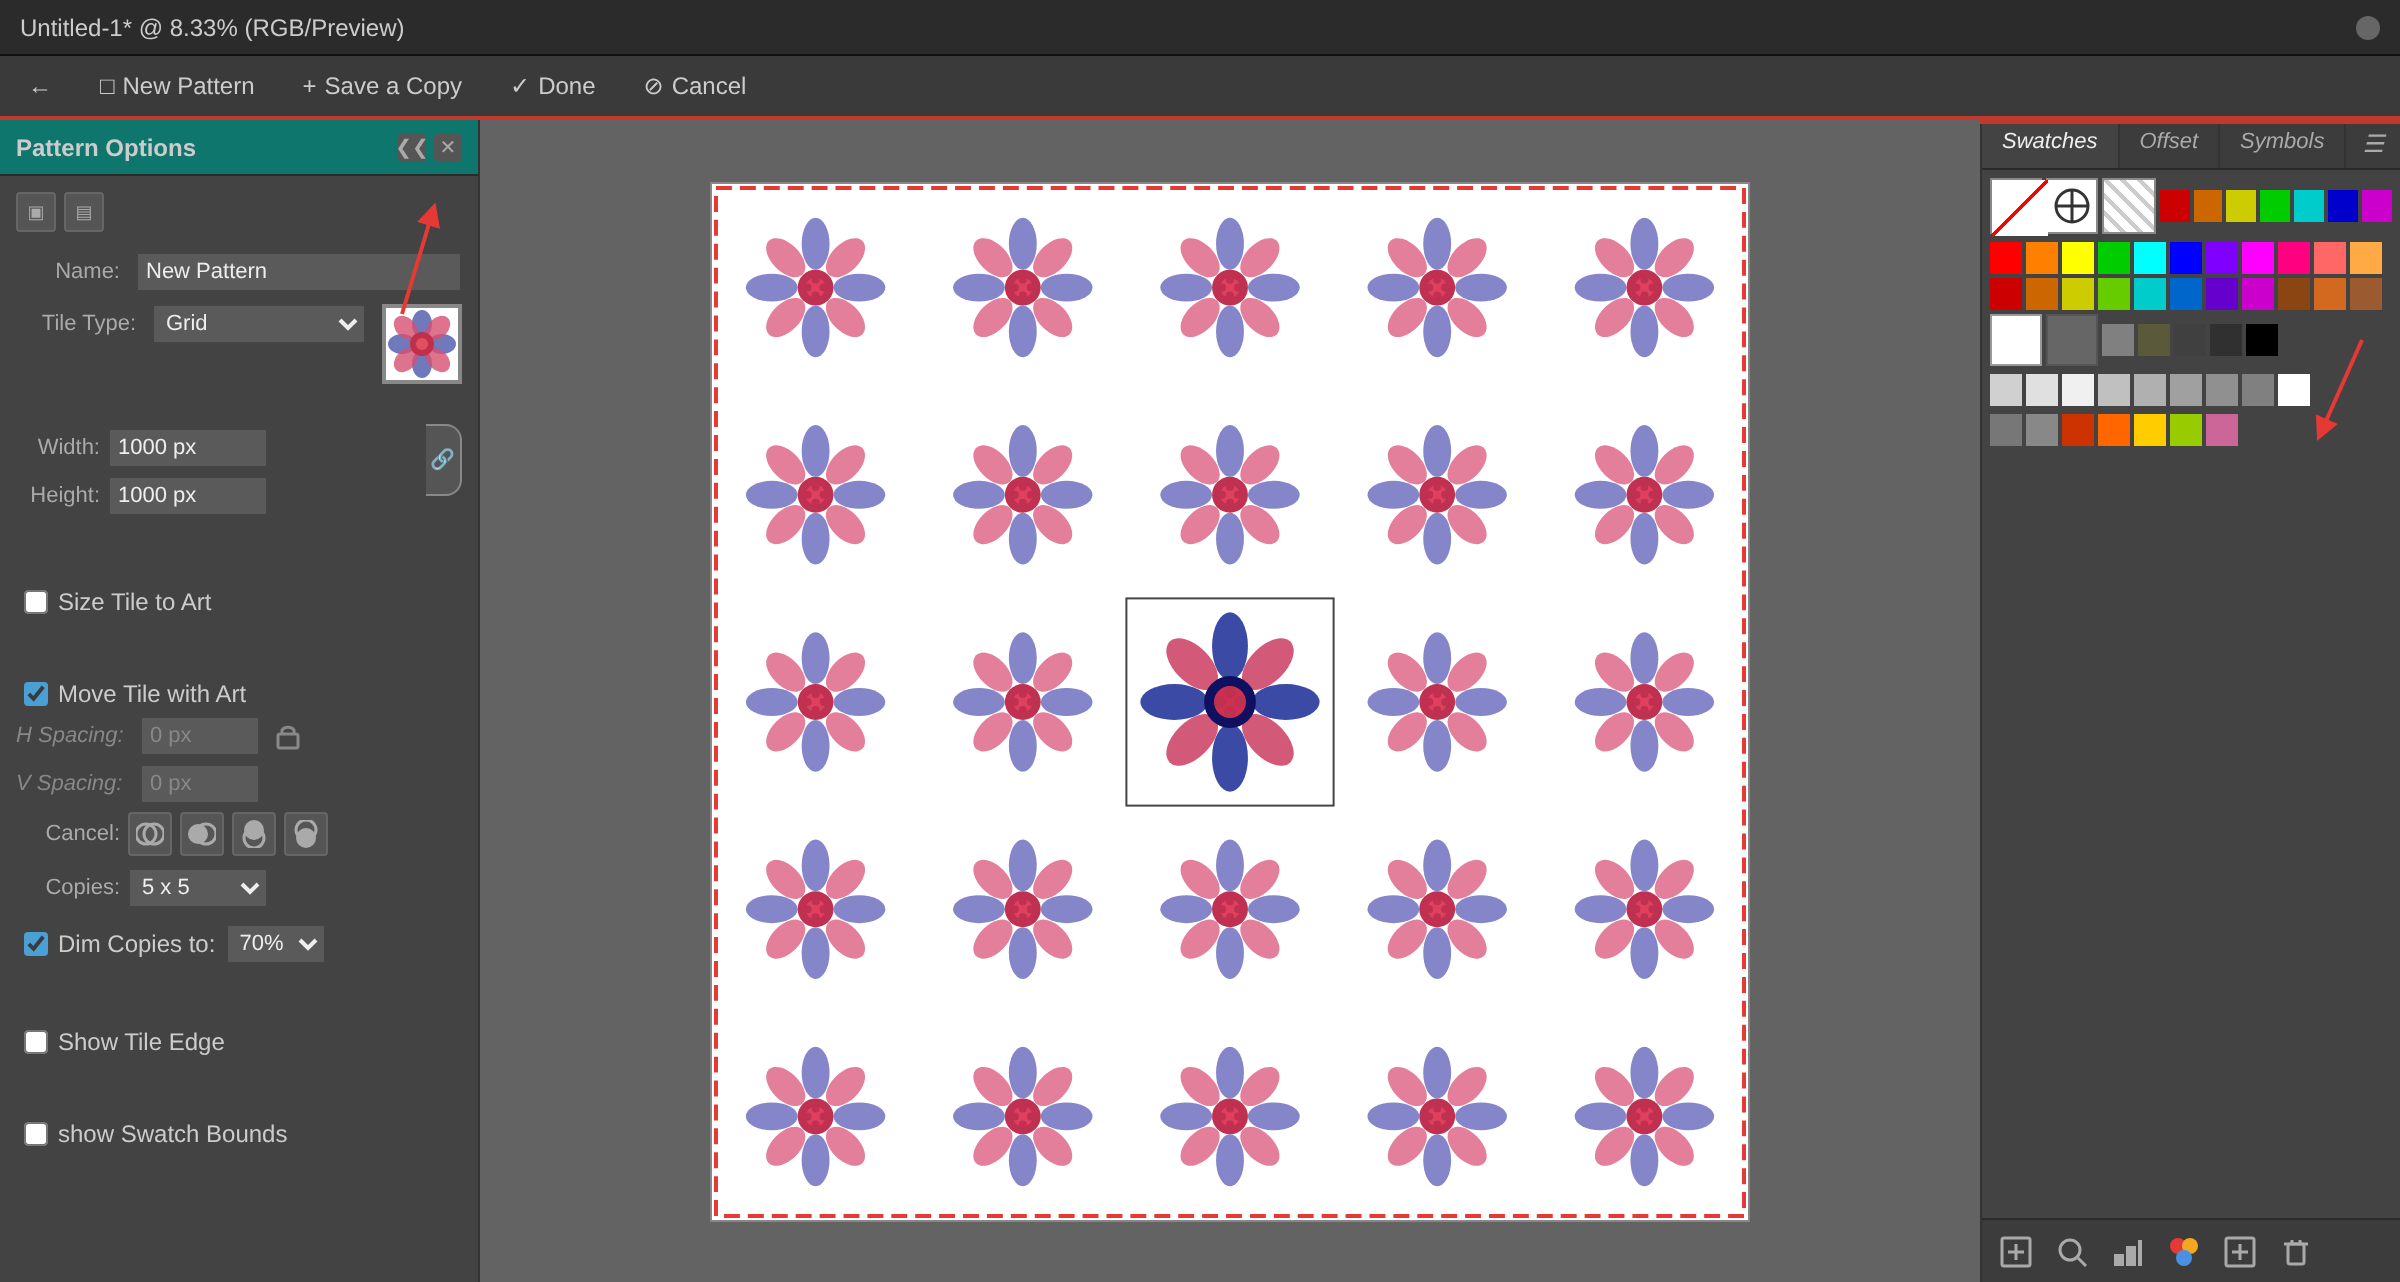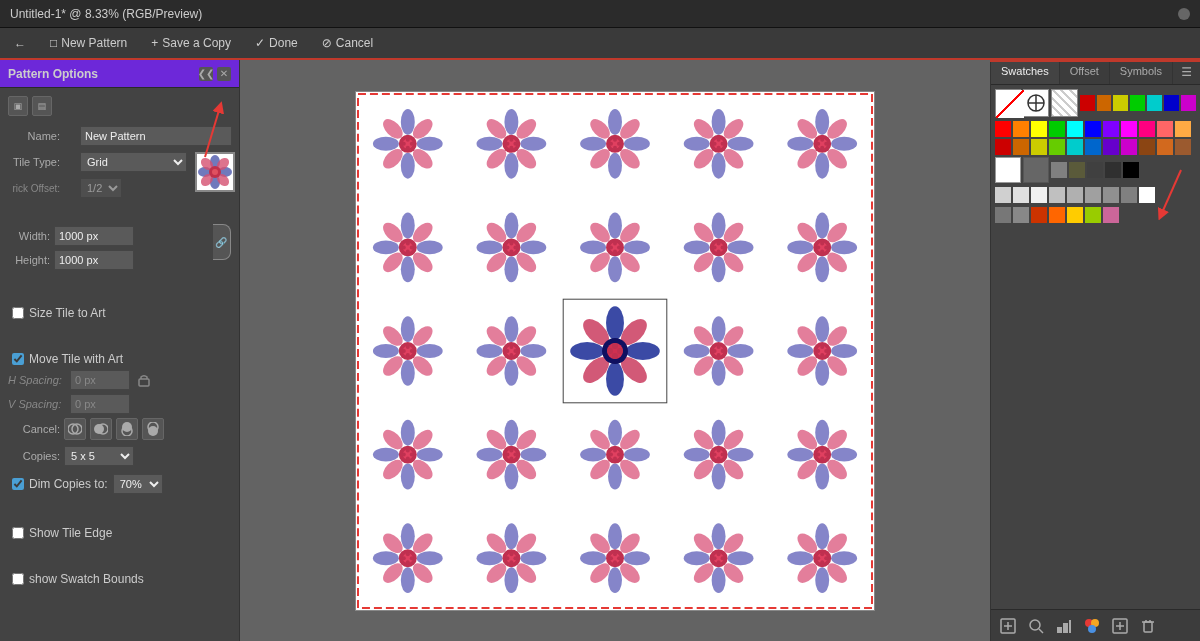--- a/index.html
+++ b/index.html
@@ -71,21 +71,21 @@
     
     .left-panel {
       width: 240px;
       background: #434343;
       border-right: 1px solid #333;
       flex-shrink: 0;
       position: relative;
     }
     .panel-header {
       height: 28px;
-      background: #6d28d9;
+      background: #0f766e;
       display: flex;
       align-items: center;
       padding: 0 8px;
       border-bottom: 1px solid #2a2a2a;
       justify-content: space-between;
     }
     .panel-title {
       color: #ccc;
       font-size: 12px;
       font-weight: bold;
@@ -118,21 +118,22 @@
       cursor: pointer;
       display: flex; align-items: center; justify-content: center;
       font-size: 9px; color: #aaa;
     }
 
     
     .form-row {
       display: flex;
       align-items: center;
       margin-bottom: 6px;
-      gap: 20px;
+      gap: 8px;
+      justify-content: flex-end;
     }
     .form-label {
       color: #aaa;
       font-size: 11px;
       min-width: 52px;
       text-align: right;
     }
     .form-input {
       background: #5a5a5a;
       border: 1px solid #444;
@@ -252,20 +253,21 @@
       background: #434343;
       border-left: 1px solid #333;
       flex-shrink: 0;
       display: flex;
       flex-direction: column;
     }
     .right-panel-tabs {
       display: flex;
       background: #3c3c3c;
       border-bottom: 1px solid #2a2a2a;
+      font-style: italic;
     }
     .rpanel-tab {
       padding: 5px 10px;
       font-size: 11px;
       color: #aaa;
       cursor: pointer;
       border-right: 1px solid #333;
     }
     .rpanel-tab.active {
       background: #434343;
@@ -370,26 +372,20 @@
           <div class="form-row">
             <span class="form-label">Tile Type:</span>
             <select class="form-select">
               <option>Grid</option>
               <option>Brick by Row</option>
               <option>Brick by Column</option>
               <option>Hex by Row</option>
               <option>Hex by Column</option>
             </select>
           </div>
-          <div class="form-row">
-            <span class="form-label" style="font-size:10px; color:#888;">rick Offset:</span>
-            <select class="form-select" style="opacity:0.5;">
-              <option>1/2</option>
-            </select>
-          </div>
         </div>
 
         <div style="position:relative; margin-left: 8px;">
           <div class="tile-preview">
             <svg width="36" height="36" viewBox="0 0 36 36">
 
               <circle cx="18" cy="18" r="16" fill="white"></circle>
               <ellipse cx="18" cy="8" rx="5" ry="7" fill="#3340a0" opacity="0.7"></ellipse>
               <ellipse cx="18" cy="28" rx="5" ry="7" fill="#3340a0" opacity="0.7"></ellipse>
               <ellipse cx="8" cy="18" rx="7" ry="5" fill="#3340a0" opacity="0.7"></ellipse>

